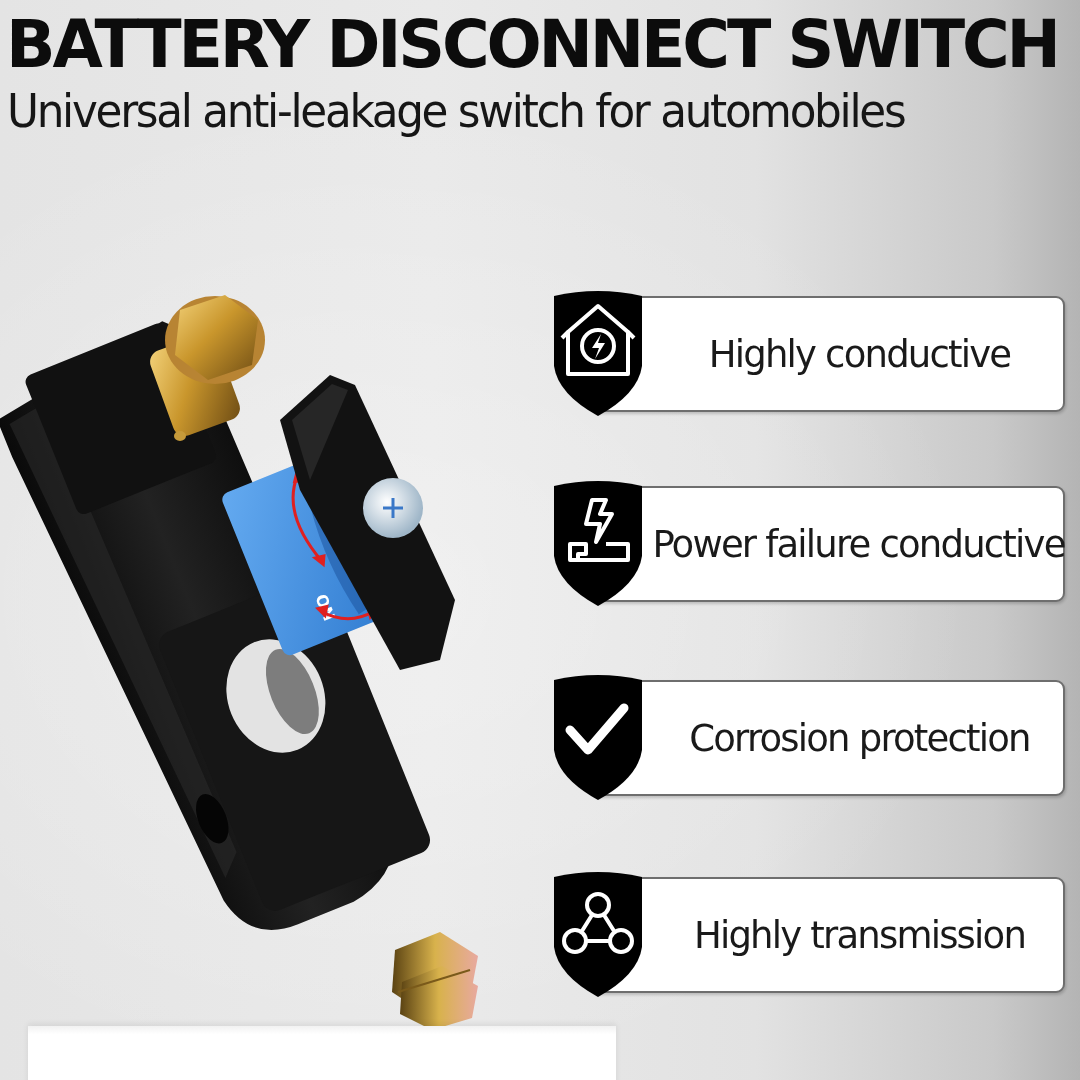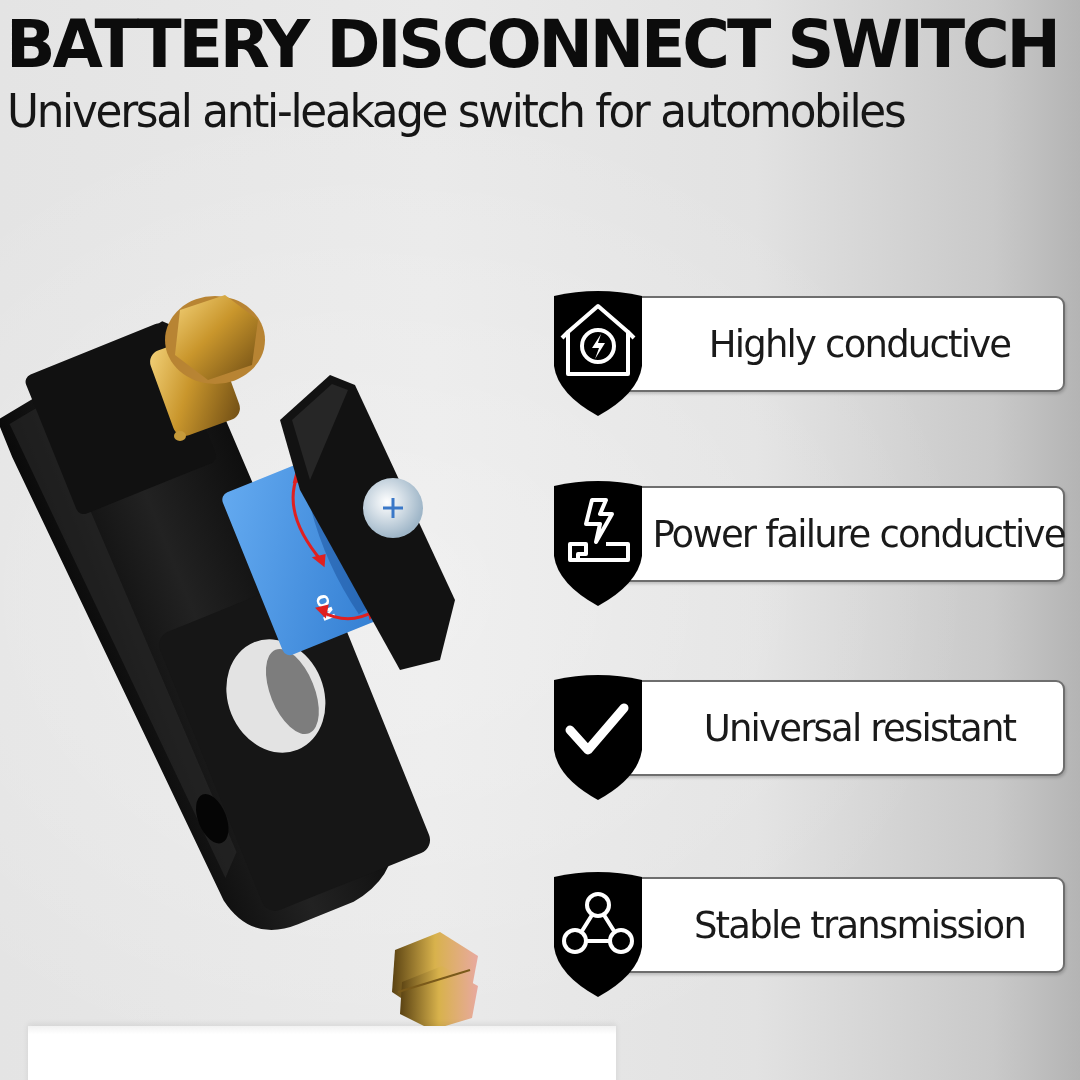--- a/index.html
+++ b/index.html
@@ -23,21 +23,21 @@
     font-family: "DejaVu Sans", sans-serif; font-weight:normal;
     font-size:46px; letter-spacing:-2.4px; color:#161616; white-space:nowrap;
     transform: scaleX(0.95); transform-origin:left top;
   }
 
   
   .feature {
     position:absolute; left:548px; width:517px; height:130px;
   }
   .feature .card {
-    position:absolute; left:42px; top:6px; right:0; height:96px;
+    position:absolute; left:42px; top:6px; right:0; height:116px;
     background:#ffffff; border:2px solid #6e6e6e; border-radius:9px;
     box-shadow: 1px 2px 3px rgba(0,0,0,0.18);
     display:flex; align-items:center; justify-content:center;
     box-sizing:border-box; padding-left:64px;
   }
   .feature .label {
     font-family: "DejaVu Sans", sans-serif; font-size:37px;
     font-weight:normal; letter-spacing:-1.8px; color:#1a1a1a; white-space:nowrap;
   }
   .feature .shield {
@@ -156,31 +156,31 @@
   <svg class="shield" viewBox="0 0 100 132">
     <path d="M6 10 Q50 0 94 10 L94 80 Q90 108 50 130 Q10 108 6 80 Z" fill="#000"></path>
     <path d="M44 24 L58 24 L52 38 L64 38 L48 66 L52 48 L38 48 Z" fill="none" stroke="#fff" stroke-width="4" stroke-linejoin="round"></path>
     <path d="M22 84 L22 68 L38 68 L38 78 L30 78 L30 84 Z" fill="none" stroke="#fff" stroke-width="4" stroke-linejoin="round"></path>
     <path d="M22 84 L80 84 L80 68 L58 68" fill="none" stroke="#fff" stroke-width="4" stroke-linejoin="round"></path>
   </svg>
 </div>
 
 <div class="feature" style="top:674px;">
   <div class="card">
-    <span class="label">Universal resistant</span>
+    <span class="label">Corrosion protection</span>
   </div>
   <svg class="shield" viewBox="0 0 100 132">
     <path d="M6 10 Q50 0 94 10 L94 80 Q90 108 50 130 Q10 108 6 80 Z" fill="#000"></path>
     <path d="M22 60 L40 80 L76 38" fill="none" stroke="#fff" stroke-width="9" stroke-linecap="round" stroke-linejoin="round"></path>
   </svg>
 </div>
 
 <div class="feature" style="top:871px;">
   <div class="card">
-    <span class="label">Stable transmission</span>
+    <span class="label">Highly transmission</span>
   </div>
   <svg class="shield" viewBox="0 0 100 132">
     <path d="M6 10 Q50 0 94 10 L94 80 Q90 108 50 130 Q10 108 6 80 Z" fill="#000"></path>
     <circle cx="50" cy="38" r="11" fill="none" stroke="#fff" stroke-width="4"></circle>
     <circle cx="27" cy="74" r="11" fill="none" stroke="#fff" stroke-width="4"></circle>
     <circle cx="73" cy="74" r="11" fill="none" stroke="#fff" stroke-width="4"></circle>
     <path d="M44 48 L34 64 M56 48 L66 64 M38 74 L62 74" stroke="#fff" stroke-width="4"></path>
   </svg>
 </div>
 

